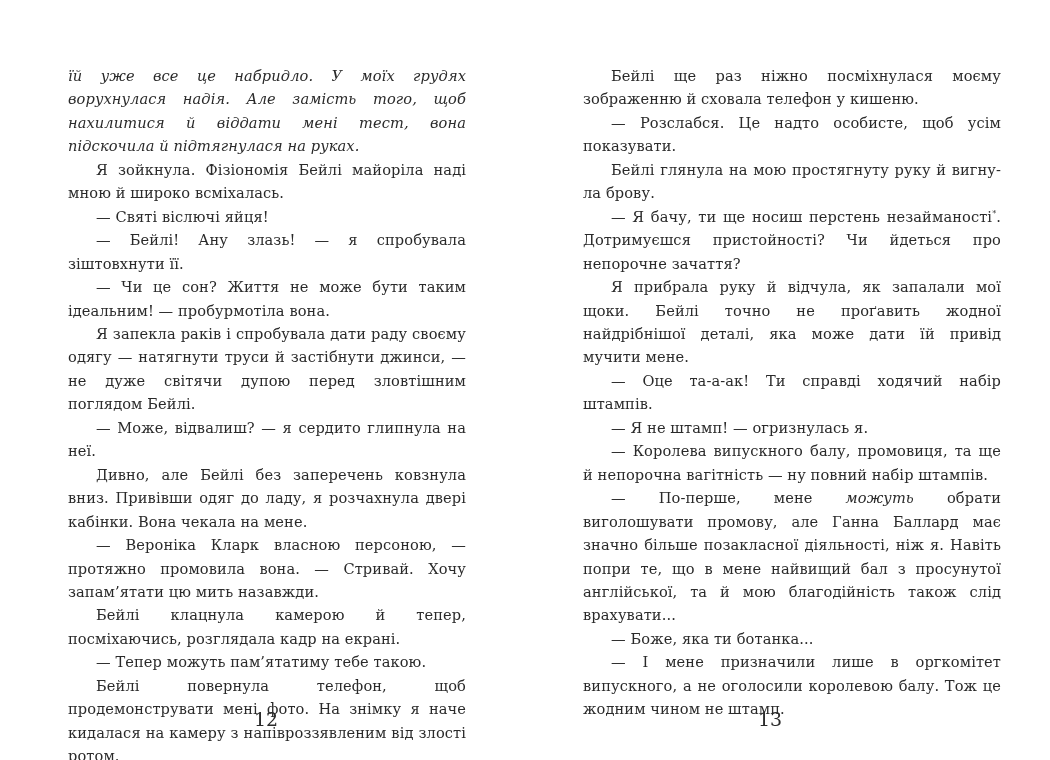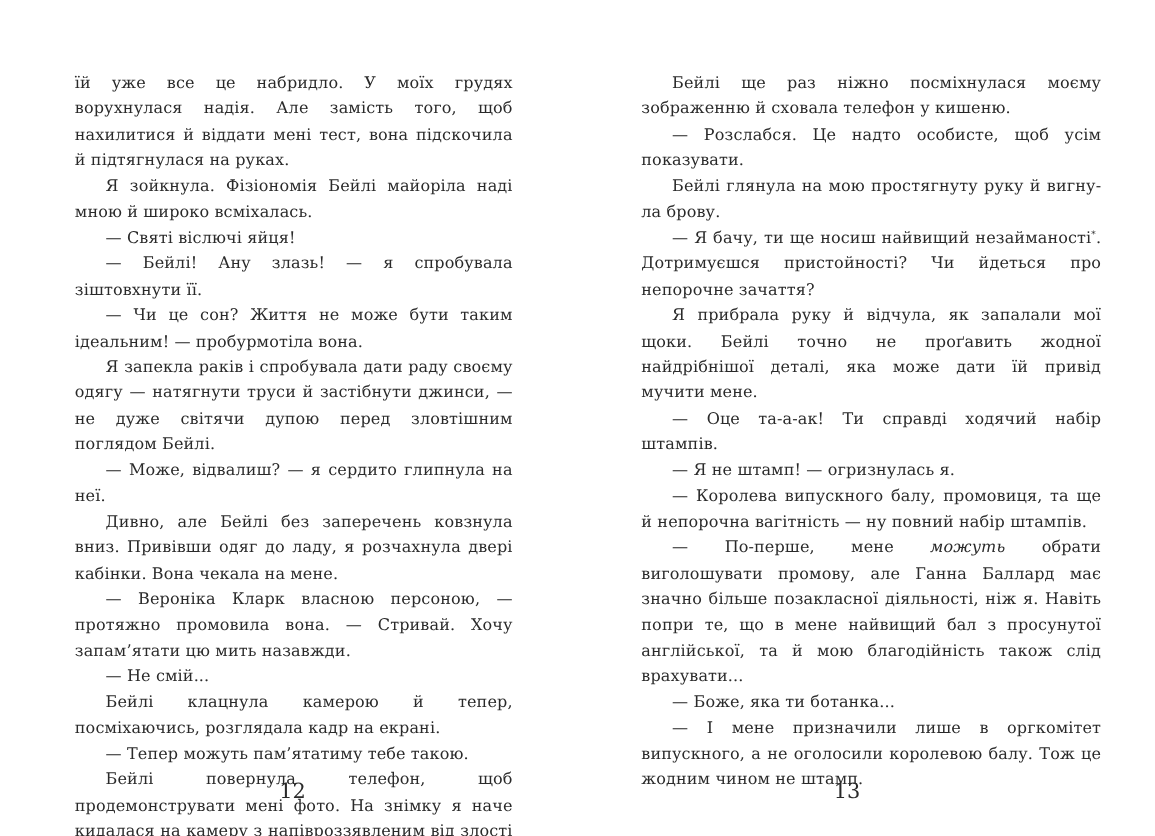--- a/index.html
+++ b/index.html
@@ -20,21 +20,21 @@
   .para {
     margin: 0;
     font-size: 14.6px;
     line-height: 23.45px;
     text-align: justify;
     text-align-last: left;
     letter-spacing: 0.1px;
     hyphens: manual;
   }
   .para.indent { text-indent: 28px; }
-  .para.noindent { text-indent: 0; }
+  .para.noindent { text-indent: 0; font-style: italic; }
   .para em { }
   .sup { font-size: 8px; vertical-align: super; line-height: 0; }
   .page-num {
     position: absolute;
     top: 708px;
     font-size: 19px;
     width: 60px;
     text-align: center;
   }
   .page-num.left { left: 236px; }
@@ -46,33 +46,32 @@
 <div class="page left">
   <p class="para noindent">їй уже все це набридло. У моїх грудях ворухнулася надія. Але замість того, щоб нахилитися й віддати мені тест, вона підскочила й підтягнулася на руках.</p>
   <p class="para indent">Я зойкнула. Фізіономія Бейлі майоріла наді мною й широко всміхалась.</p>
   <p class="para indent">— Святі віслючі яйця!</p>
   <p class="para indent">— Бейлі! Ану злазь! — я спробувала зіштовхнути її.</p>
   <p class="para indent">— Чи це сон? Життя не може бути таким ідеаль­ним! — пробурмотіла вона.</p>
   <p class="para indent">Я запекла раків і спробувала дати раду своєму одя­гу — натягнути труси й застібнути джинси, — не дуже світячи дупою перед зловтішним поглядом Бейлі.</p>
   <p class="para indent">— Може, відвалиш? — я сердито глипнула на неї.</p>
   <p class="para indent">Дивно, але Бейлі без заперечень ковзнула вниз. При­вівши одяг до ладу, я розчахнула двері кабінки. Вона чекала на мене.</p>
   <p class="para indent">— Вероніка Кларк власною персоною, — протяж­но промовила вона. — Стривай. Хочу запам’ятати цю мить назавжди.</p>
-  <p class="para indent">— Не смій...</p>
   <p class="para indent">Бейлі клацнула камерою й тепер, посміхаючись, роз­глядала кадр на екрані.</p>
   <p class="para indent">— Тепер можуть пам’ятатиму тебе такою.</p>
   <p class="para indent">Бейлі повернула телефон, щоб продемонструвати мені фото. На знімку я наче кидалася на камеру з напівроз­зявленим від злості ротом.</p>
 
 </div>
 <div class="page-num left">12</div>
 
 <div class="page right">
   <p class="para indent">Бейлі ще раз ніжно посміхнулася моєму зображенню й сховала телефон у кишеню.</p>
   <p class="para indent">— Розслабся. Це надто особисте, щоб усім показувати.</p>
   <p class="para indent">Бейлі глянула на мою простягнуту руку й вигну­ла брову.</p>
-  <p class="para indent"><span>— Я бачу, ти ще носиш найвищий незайманості</span><span class="sup">*</span><span>. Дотримуєшся пристойності? Чи йдеться про непороч­не зачаття?</span></p>
+  <p class="para indent"><span>— Я бачу, ти ще носиш перстень незайманості</span><span class="sup">*</span><span>. Дотримуєшся пристойності? Чи йдеться про непороч­не зачаття?</span></p>
   <p class="para indent">Я прибрала руку й відчула, як запалали мої щоки. Бейлі точно не проґавить жодної найдрібнішої деталі, яка може дати їй привід мучити мене.</p>
   <p class="para indent">— Оце та-а-ак! Ти справді ходячий набір штампів.</p>
   <p class="para indent">— Я не штамп! — огризнулась я.</p>
   <p class="para indent">— Королева випускного балу, промовиця, та ще й не­порочна вагітність — ну повний набір штампів.</p>
   <p class="para indent"><span>— По-перше, мене </span><em>можуть</em><span> обрати виголошувати про­мову, але Ганна Баллард має значно більше позакласної діяльності, ніж я. Навіть попри те, що в мене найвищий бал з просунутої англійської, та й мою благодійність та­кож слід врахувати...</span></p>
   <p class="para indent">— Боже, яка ти ботанка...</p>
   <p class="para indent">— І мене призначили лише в оргкомітет випускного, а не оголосили королевою балу. Тож це жодним чином не штамп.</p>
 
 </div>
 <div class="page-num right">13</div>

